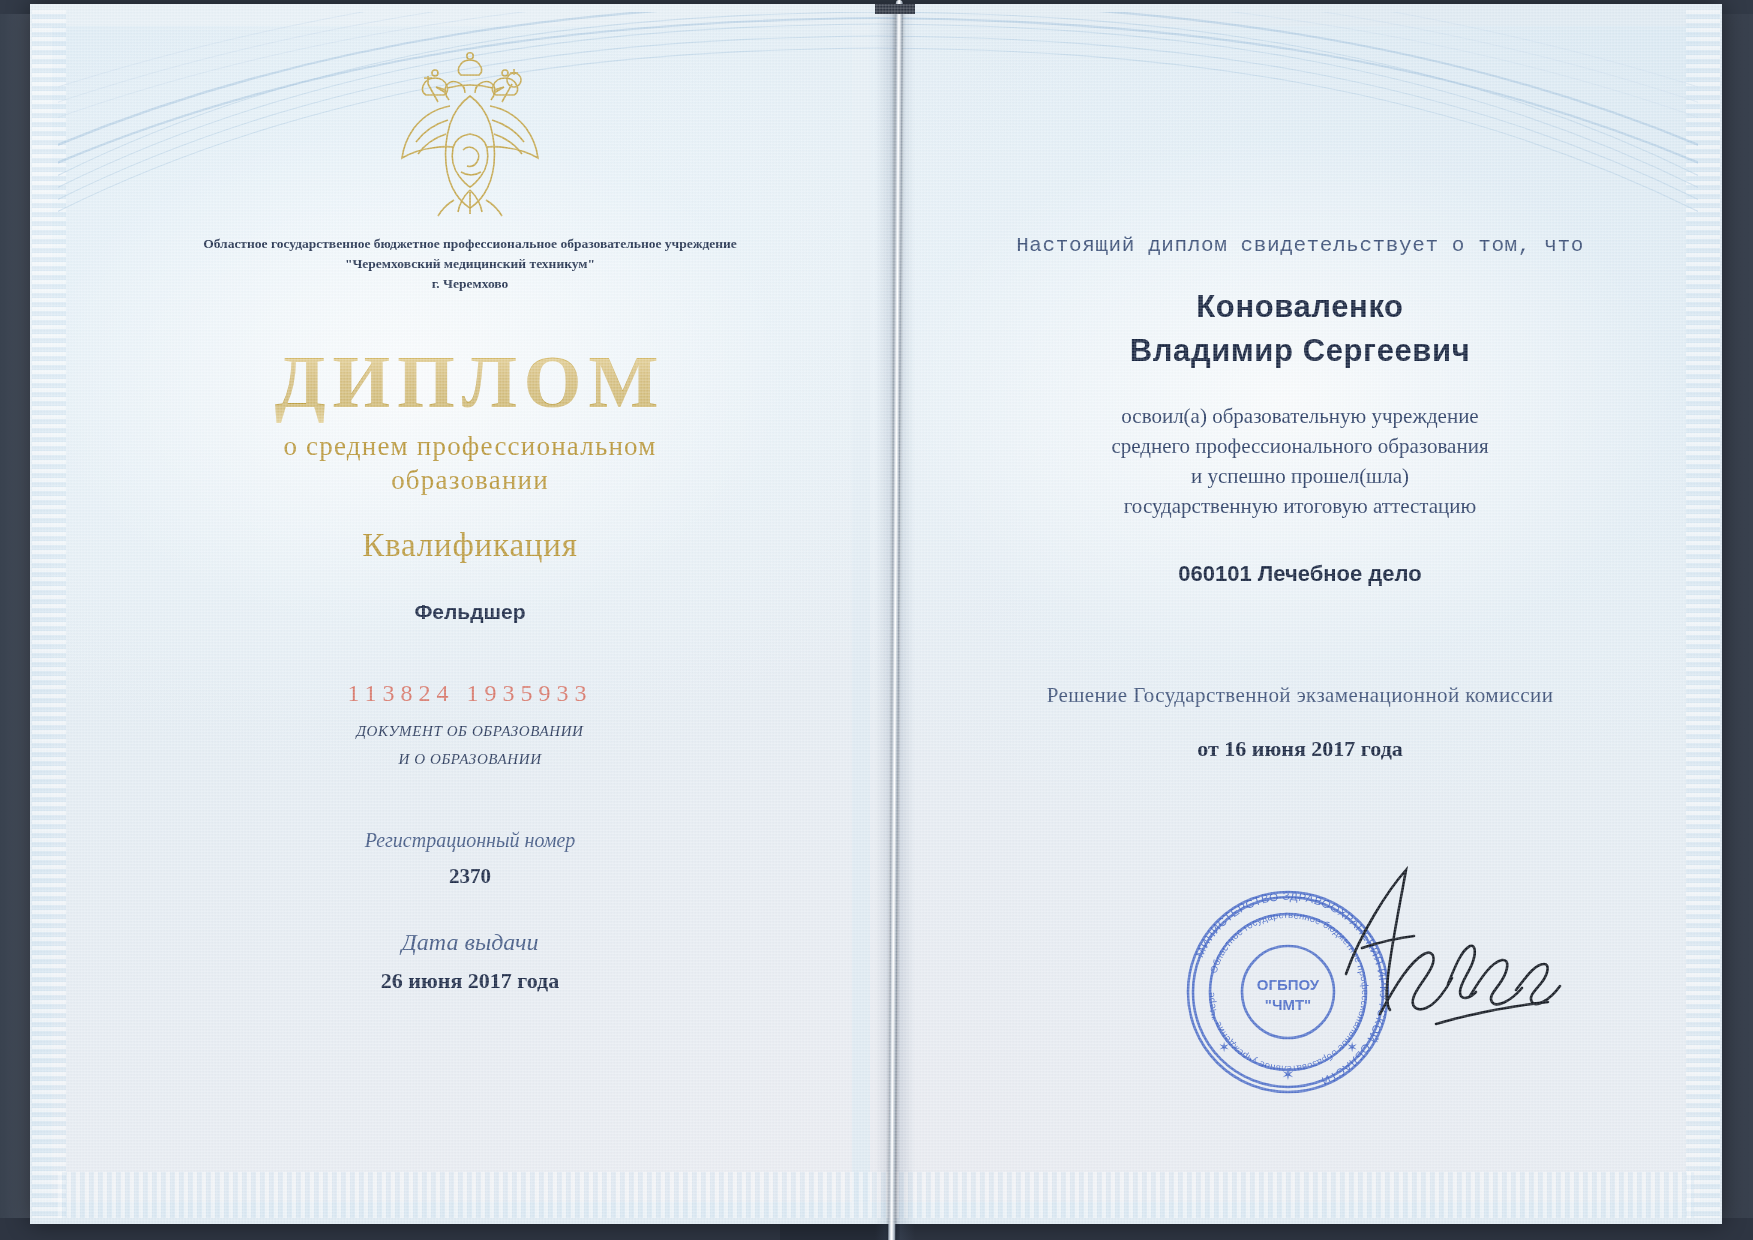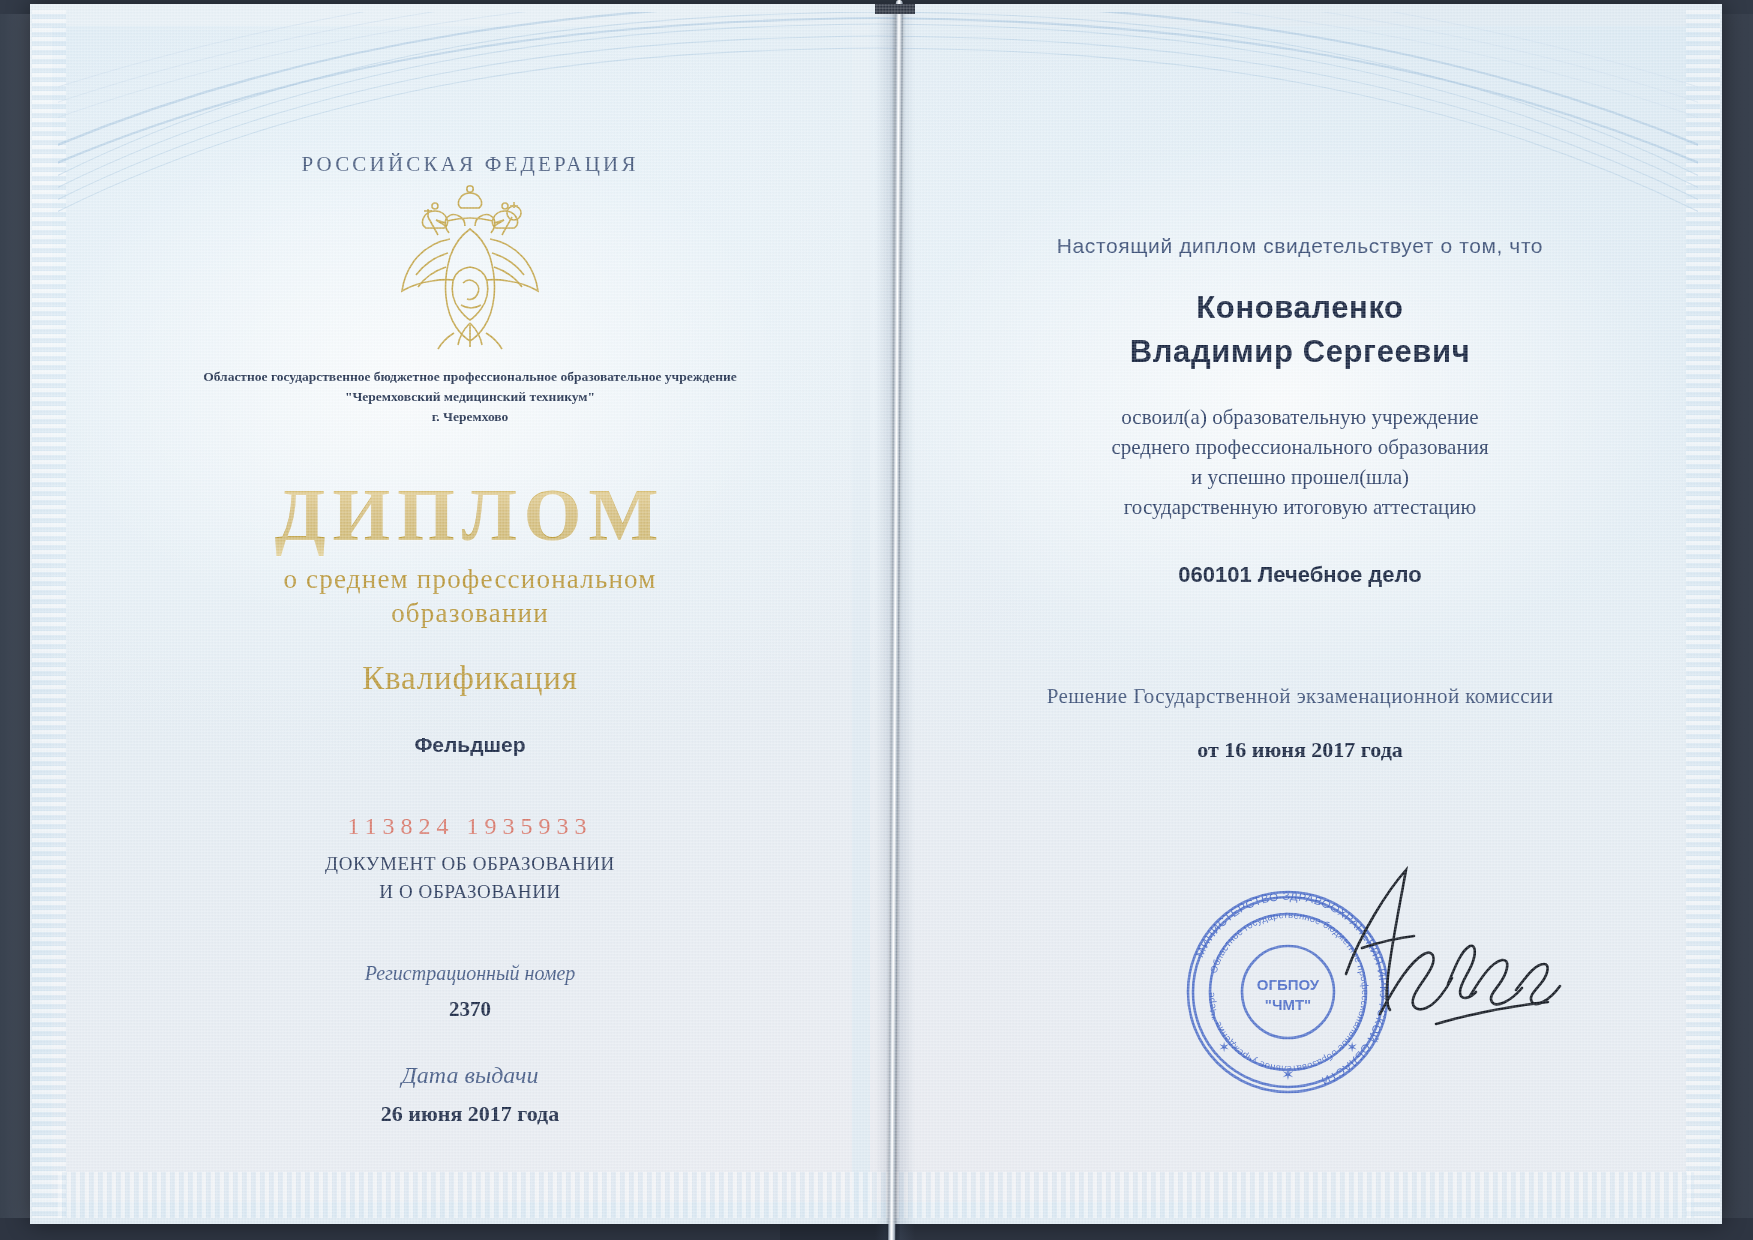--- a/index.html
+++ b/index.html
@@ -210,25 +210,26 @@
 
   .serial {
     margin-top: 56px;
     font-size: 24px;
     letter-spacing: 6px;
     color: #d8796c;
     font-family: "Liberation Serif", serif;
   }
   .doc-kind {
     margin-top: 10px;
-    font-size: 19px;
+    font-size: 15px;
     line-height: 28px;
     letter-spacing: .6px;
     color: #2a3a5c;
     font-family: "Liberation Serif", serif;
+    font-style: italic;
   }
 
   .reg-label {
     margin-top: 56px;
     font-size: 20px;
     font-style: italic;
     color: #445a85;
     font-family: Liberation Serif, serif;
   }
   .reg-value {
@@ -252,21 +253,21 @@
     color: #1d2a47;
     font-family: "Liberation Serif", serif;
   }
 
   
   .attest-line {
     margin-top: 190px;
     font-size: 21px;
     letter-spacing: .6px;
     color: #3d5178;
-    font-family: Liberation Sans, sans-serif;
+    font-family: Liberation Mono, monospace;
   }
   .holder-name {
     margin-top: 28px;
     font-size: 31px;
     line-height: 44px;
     font-weight: 700;
     letter-spacing: .6px;
     color: #16233e;
     font-family: "Liberation Sans", sans-serif;
   }
@@ -369,21 +370,20 @@
         </g>
         <g fill="none" stroke="#cfe0ee" stroke-width="0.9" opacity="0.9">
           <path d="M-40,120 C250,10 560,-20 820,-22 C1080,-20 1390,10 1680,120"></path>
           <path d="M-40,104 C250,0 560,-34 820,-36 C1080,-34 1390,0 1680,104"></path>
           <path d="M-40,88 C250,-10 560,-46 820,-48 C1080,-46 1390,-10 1680,88"></path>
         </g>
       </svg>
     </div>
 
     <div class="left-page">
-      <div class="country">РОССИЙСКАЯ ФЕДЕРАЦИЯ</div>
 
       <div class="emblem">
         <svg width="190" height="178" viewBox="0 0 190 178" xmlns="http://www.w3.org/2000/svg">
           <g stroke="#c5a84f" stroke-width="1.6" fill="none">
 
             <path d="M95 10 q-8 0 -11 7 q-2 5 2 8 h18 q4 -3 2 -8 q-3 -7 -11 -7z"></path>
             <circle cx="95" cy="6" r="3.2"></circle>
             <path d="M60 28 q-9 0 -12 8 q-2 6 3 9 h18 q5 -3 3 -9 q-3 -8 -12 -8z"></path>
             <circle cx="60" cy="23" r="3"></circle>
             <path d="M130 28 q-9 0 -12 8 q-2 6 3 9 h18 q5 -3 3 -9 q-3 -8 -12 -8z"></path>

